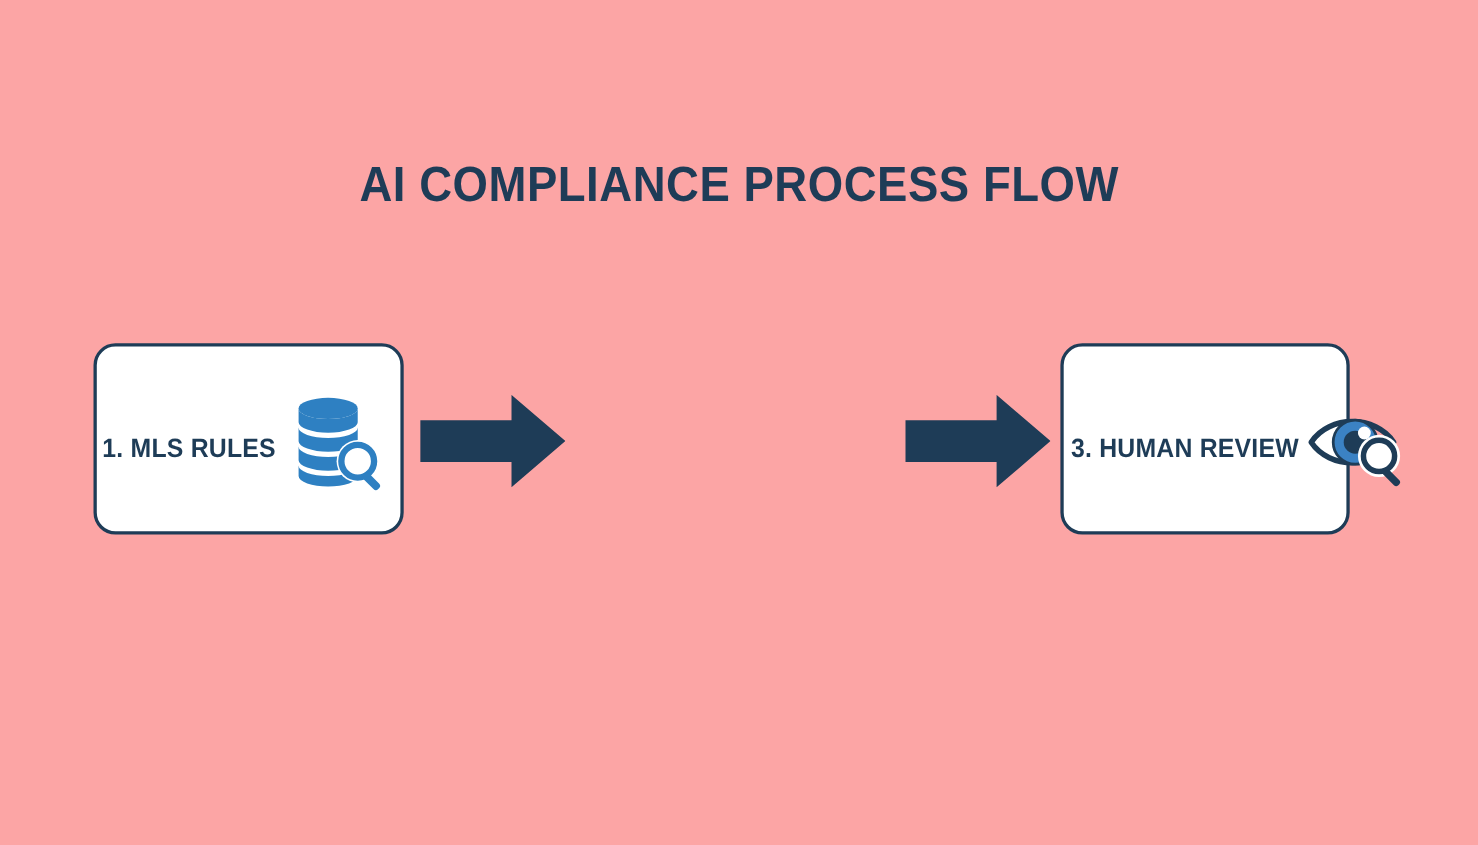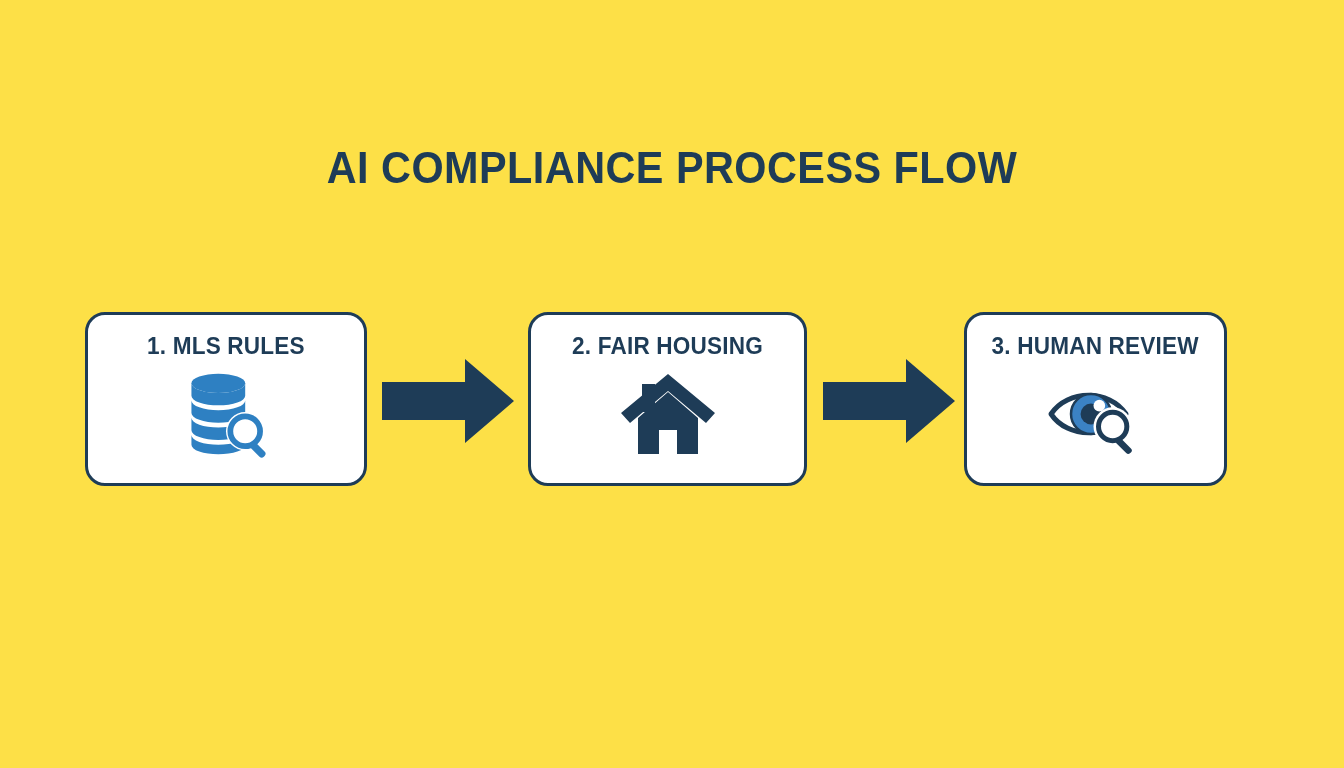--- a/index.html
+++ b/index.html
@@ -12,21 +12,21 @@
     height: 768px;
     background: #fcfcfc;
     font-family: "Liberation Sans", sans-serif;
     overflow: hidden;
     position: relative;
   }
 
   .canvas {
     position: absolute;
     inset: 0;
-    background: #fde047;
+    background: #fca5a5;
   }
 
   
   .title {
     position: absolute;
     top: 144px;
     left: 0;
     width: 1344px;
     text-align: center;
     font-family: "Liberation Sans Narrow", "Liberation Sans", sans-serif;
@@ -51,21 +51,21 @@
 
   .node {
     position: absolute;
     top: 0;
     height: 174px;
     box-sizing: border-box;
     border: 3px solid #1e3c57;
     border-radius: 20px;
     background: #ffffff;
     display: flex;
-    flex-direction: column;
+    flex-direction: row;
     align-items: center;
   }
   .node-1 { left: 0px;   width: 282px; }
   .node-2 { left: 443px; width: 279px; }
   .node-3 { left: 879px; width: 263px; }
 
   .node-label {
     margin-top: 17px;
     font-family: "Liberation Sans Narrow", "Liberation Sans", sans-serif;
     font-size: 24px;
@@ -123,35 +123,20 @@
         </svg>
       </div>
     </div>
 
     <div class="arrow arrow-1">
       <svg viewBox="0 0 132 84" width="132" height="84" aria-hidden="true">
         <polygon points="0,23 83,23 83,0 132,42 83,84 83,61 0,61" fill="#1e3c57"></polygon>
       </svg>
     </div>
 
-    <div class="node node-2">
-      <div class="node-label">2. FAIR HOUSING</div>
-      <div class="node-icon">
-        <svg viewBox="0 0 100 96" width="100" height="96" aria-hidden="true">
-          <g fill="#1e3c57">
-
-            <rect x="24" y="18" width="13" height="28"></rect>
-
-            <polygon points="50,8 97,47 88,57 50,25 12,57 3,47"></polygon>
-
-            <path d="M20 52 L50 26 L80 52 L80 88 L59 88 L59 64 L41 64 L41 88 L20 88 Z"></path>
-          </g>
-        </svg>
-      </div>
-    </div>
 
     <div class="arrow arrow-2">
       <svg viewBox="0 0 132 84" width="132" height="84" aria-hidden="true">
         <polygon points="0,23 83,23 83,0 132,42 83,84 83,61 0,61" fill="#1e3c57"></polygon>
       </svg>
     </div>
 
     <div class="node node-3">
       <div class="node-label">3. HUMAN REVIEW</div>
       <div class="node-icon">

